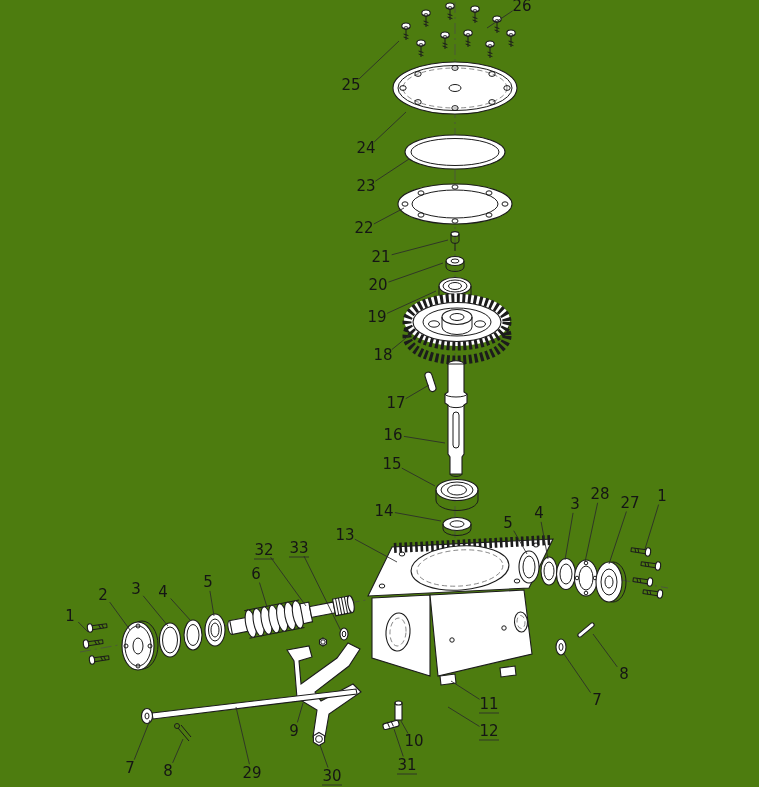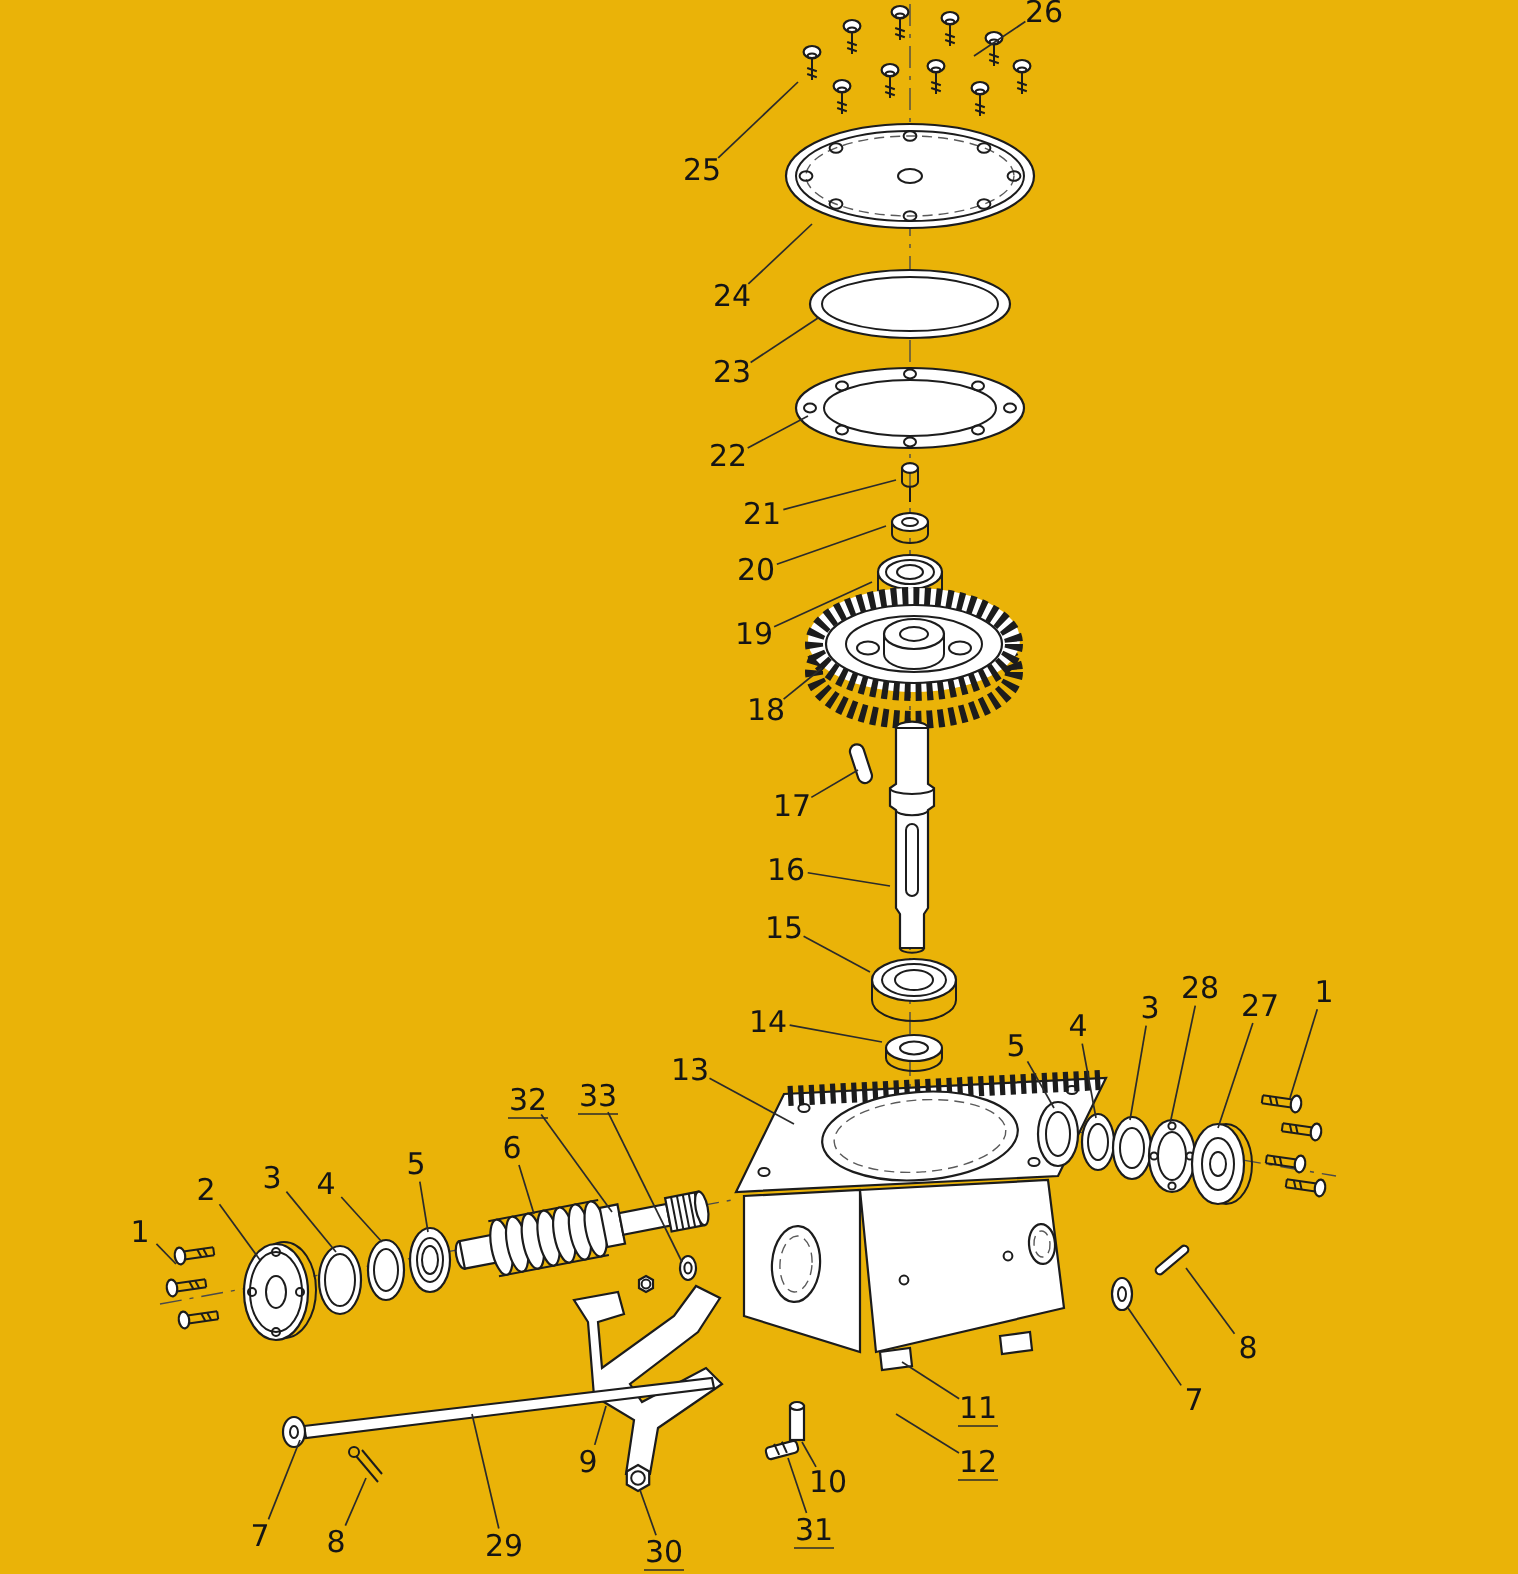--- a/index.html
+++ b/index.html
@@ -1,16 +1,16 @@
 <!DOCTYPE html>
 <html><head>
 <meta charset="utf-8">
 <style>
   html,body{margin:0;padding:0;background:#ffffff;}
-  .stage{position:relative;width:759px;height:787px;background:#eab308;overflow:hidden;
+  .stage{position:relative;width:759px;height:787px;background:#4d7c0f;overflow:hidden;
          font-family:"DejaVu Sans",sans-serif;}
   svg{display:block;}
   .ln{fill:none;stroke:#1c1c1c;stroke-width:1;}
   .fw{fill:#ffffff;stroke:#1c1c1c;stroke-width:1.1;}
   .cl{fill:none;stroke:#4a4a4a;stroke-width:.7;stroke-dasharray:11 4 2 4;}
   .cl2{fill:none;stroke:#5a5a5a;stroke-width:.7;stroke-dasharray:5 3;}
   .teeth{fill:none;stroke:#1c1c1c;stroke-width:9;stroke-dasharray:3 2.6;}
   .teeth2{fill:none;stroke:#1c1c1c;stroke-width:10;stroke-dasharray:2.6 2.7;}
   .leader{stroke:#2b2b2b;stroke-width:.85;}
   .plabel{font:15px "DejaVu Sans",sans-serif;fill:#151515;text-anchor:middle;}

